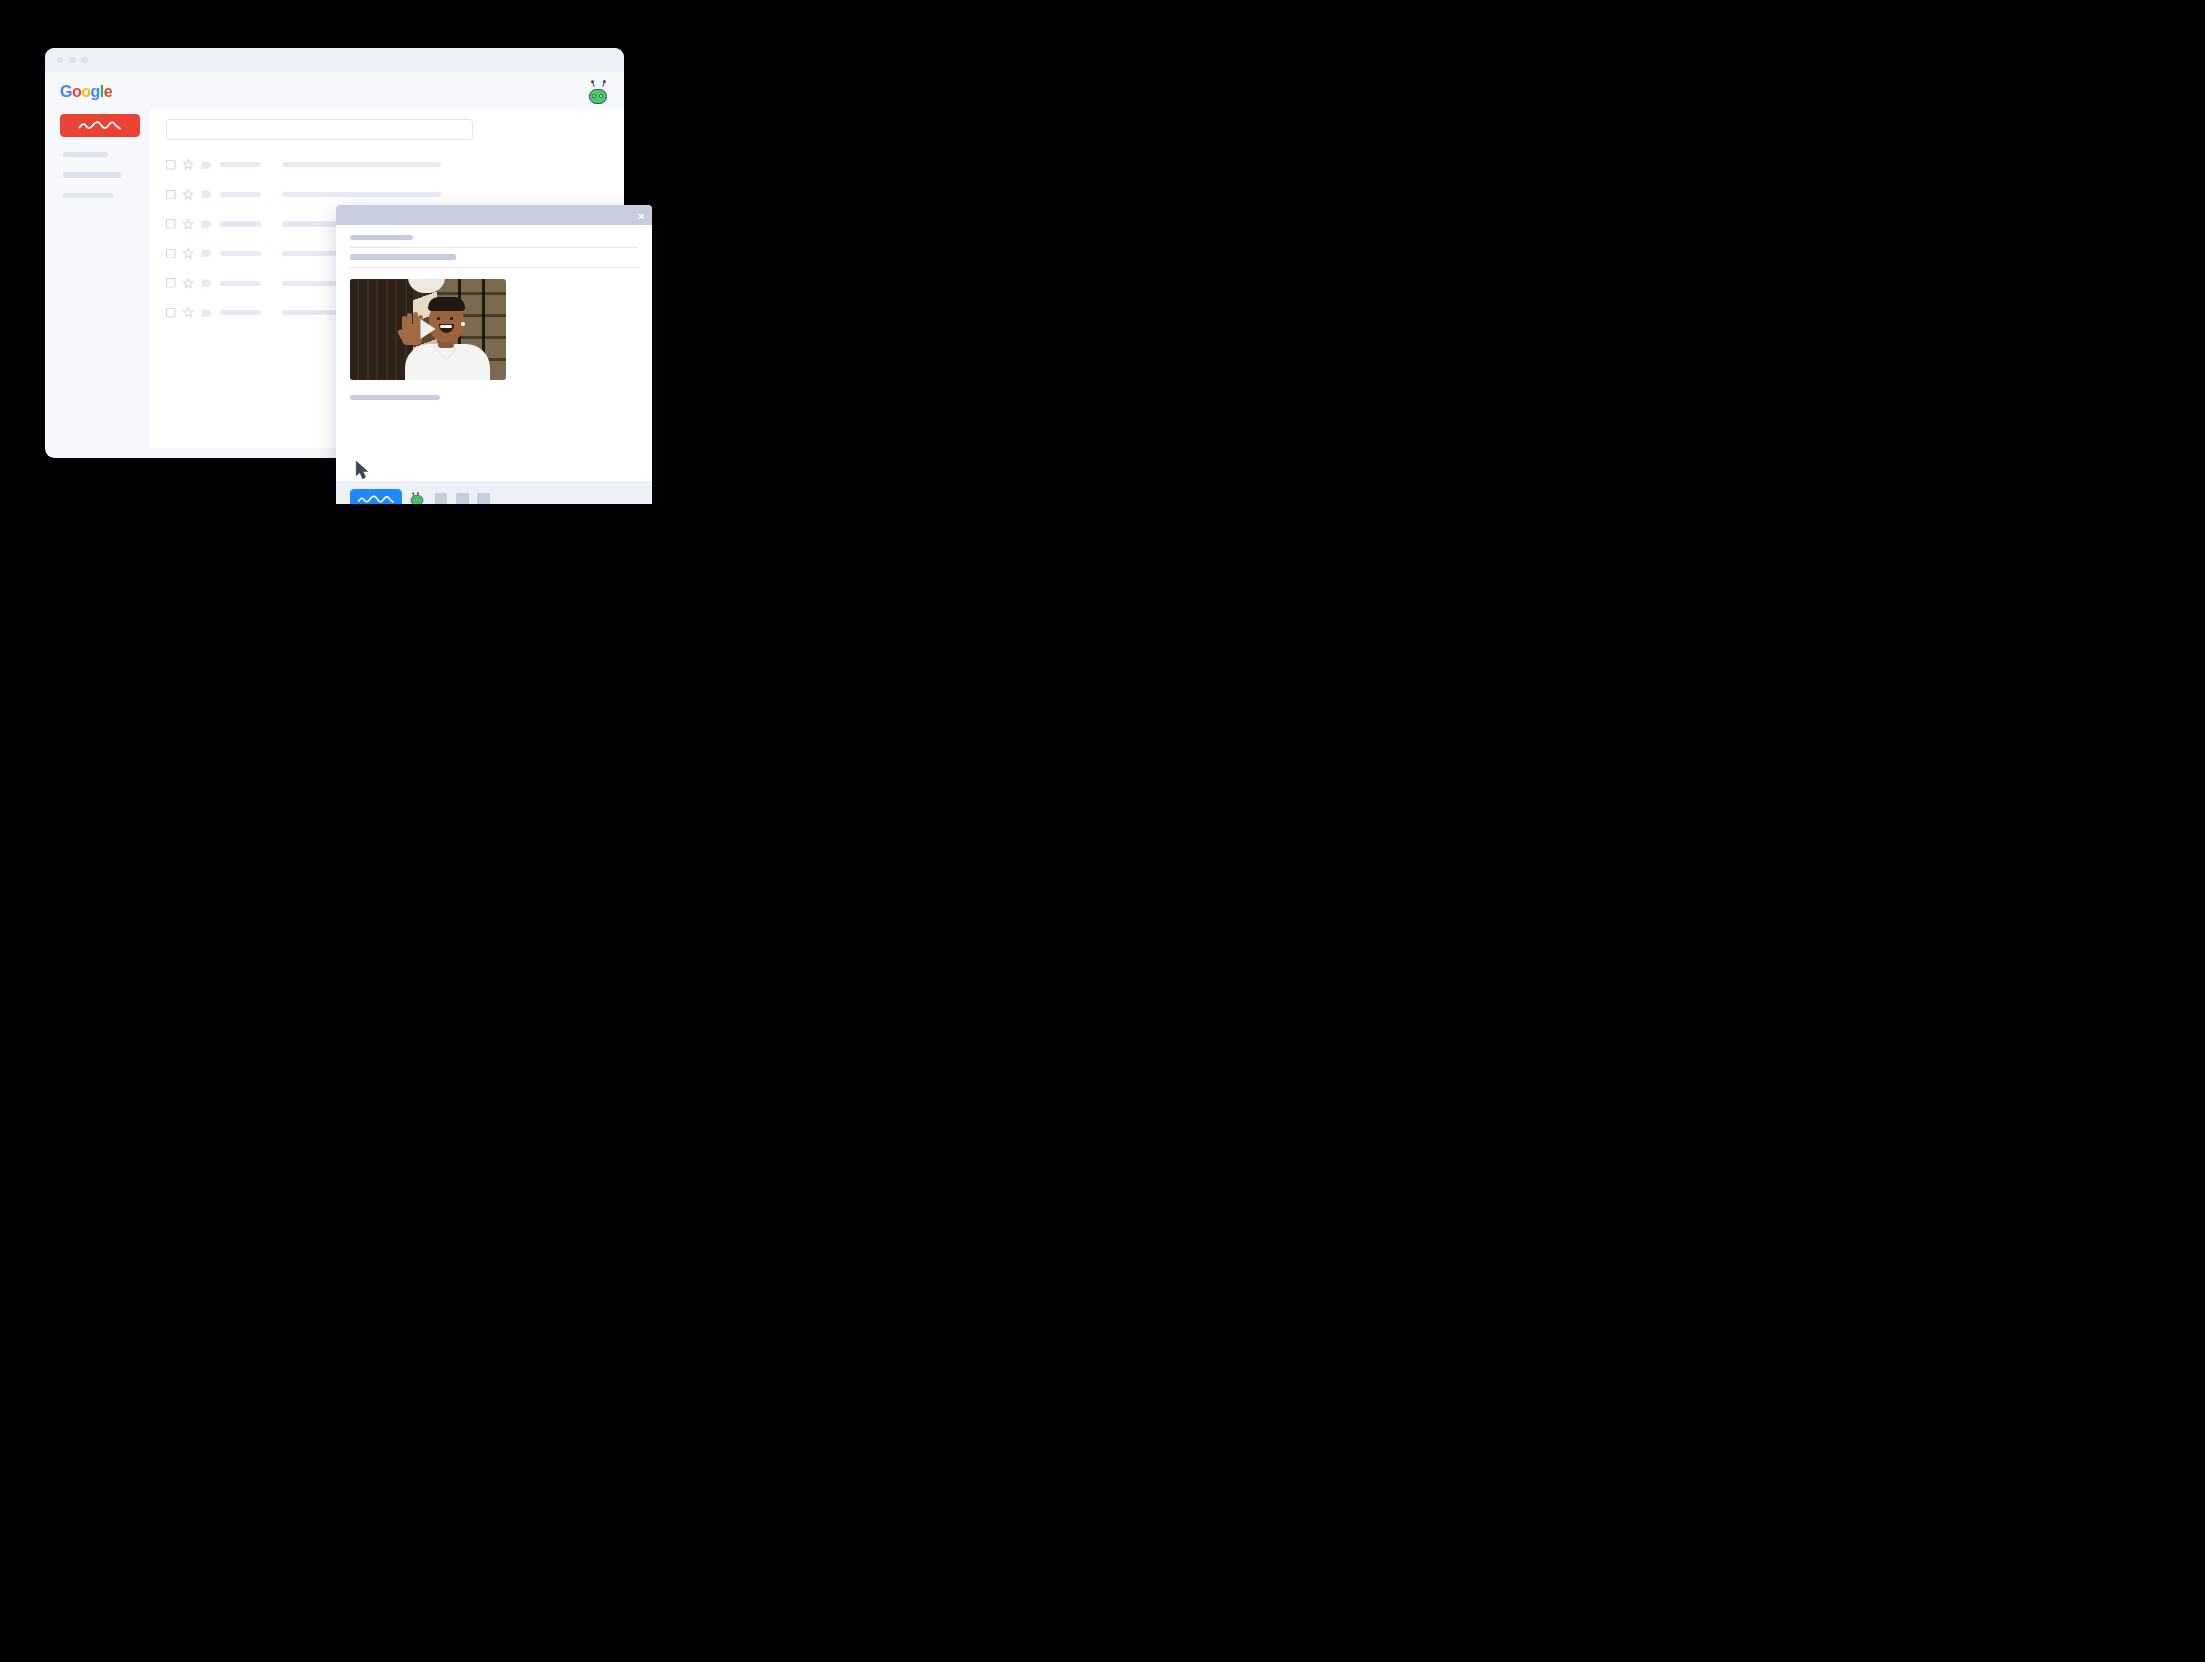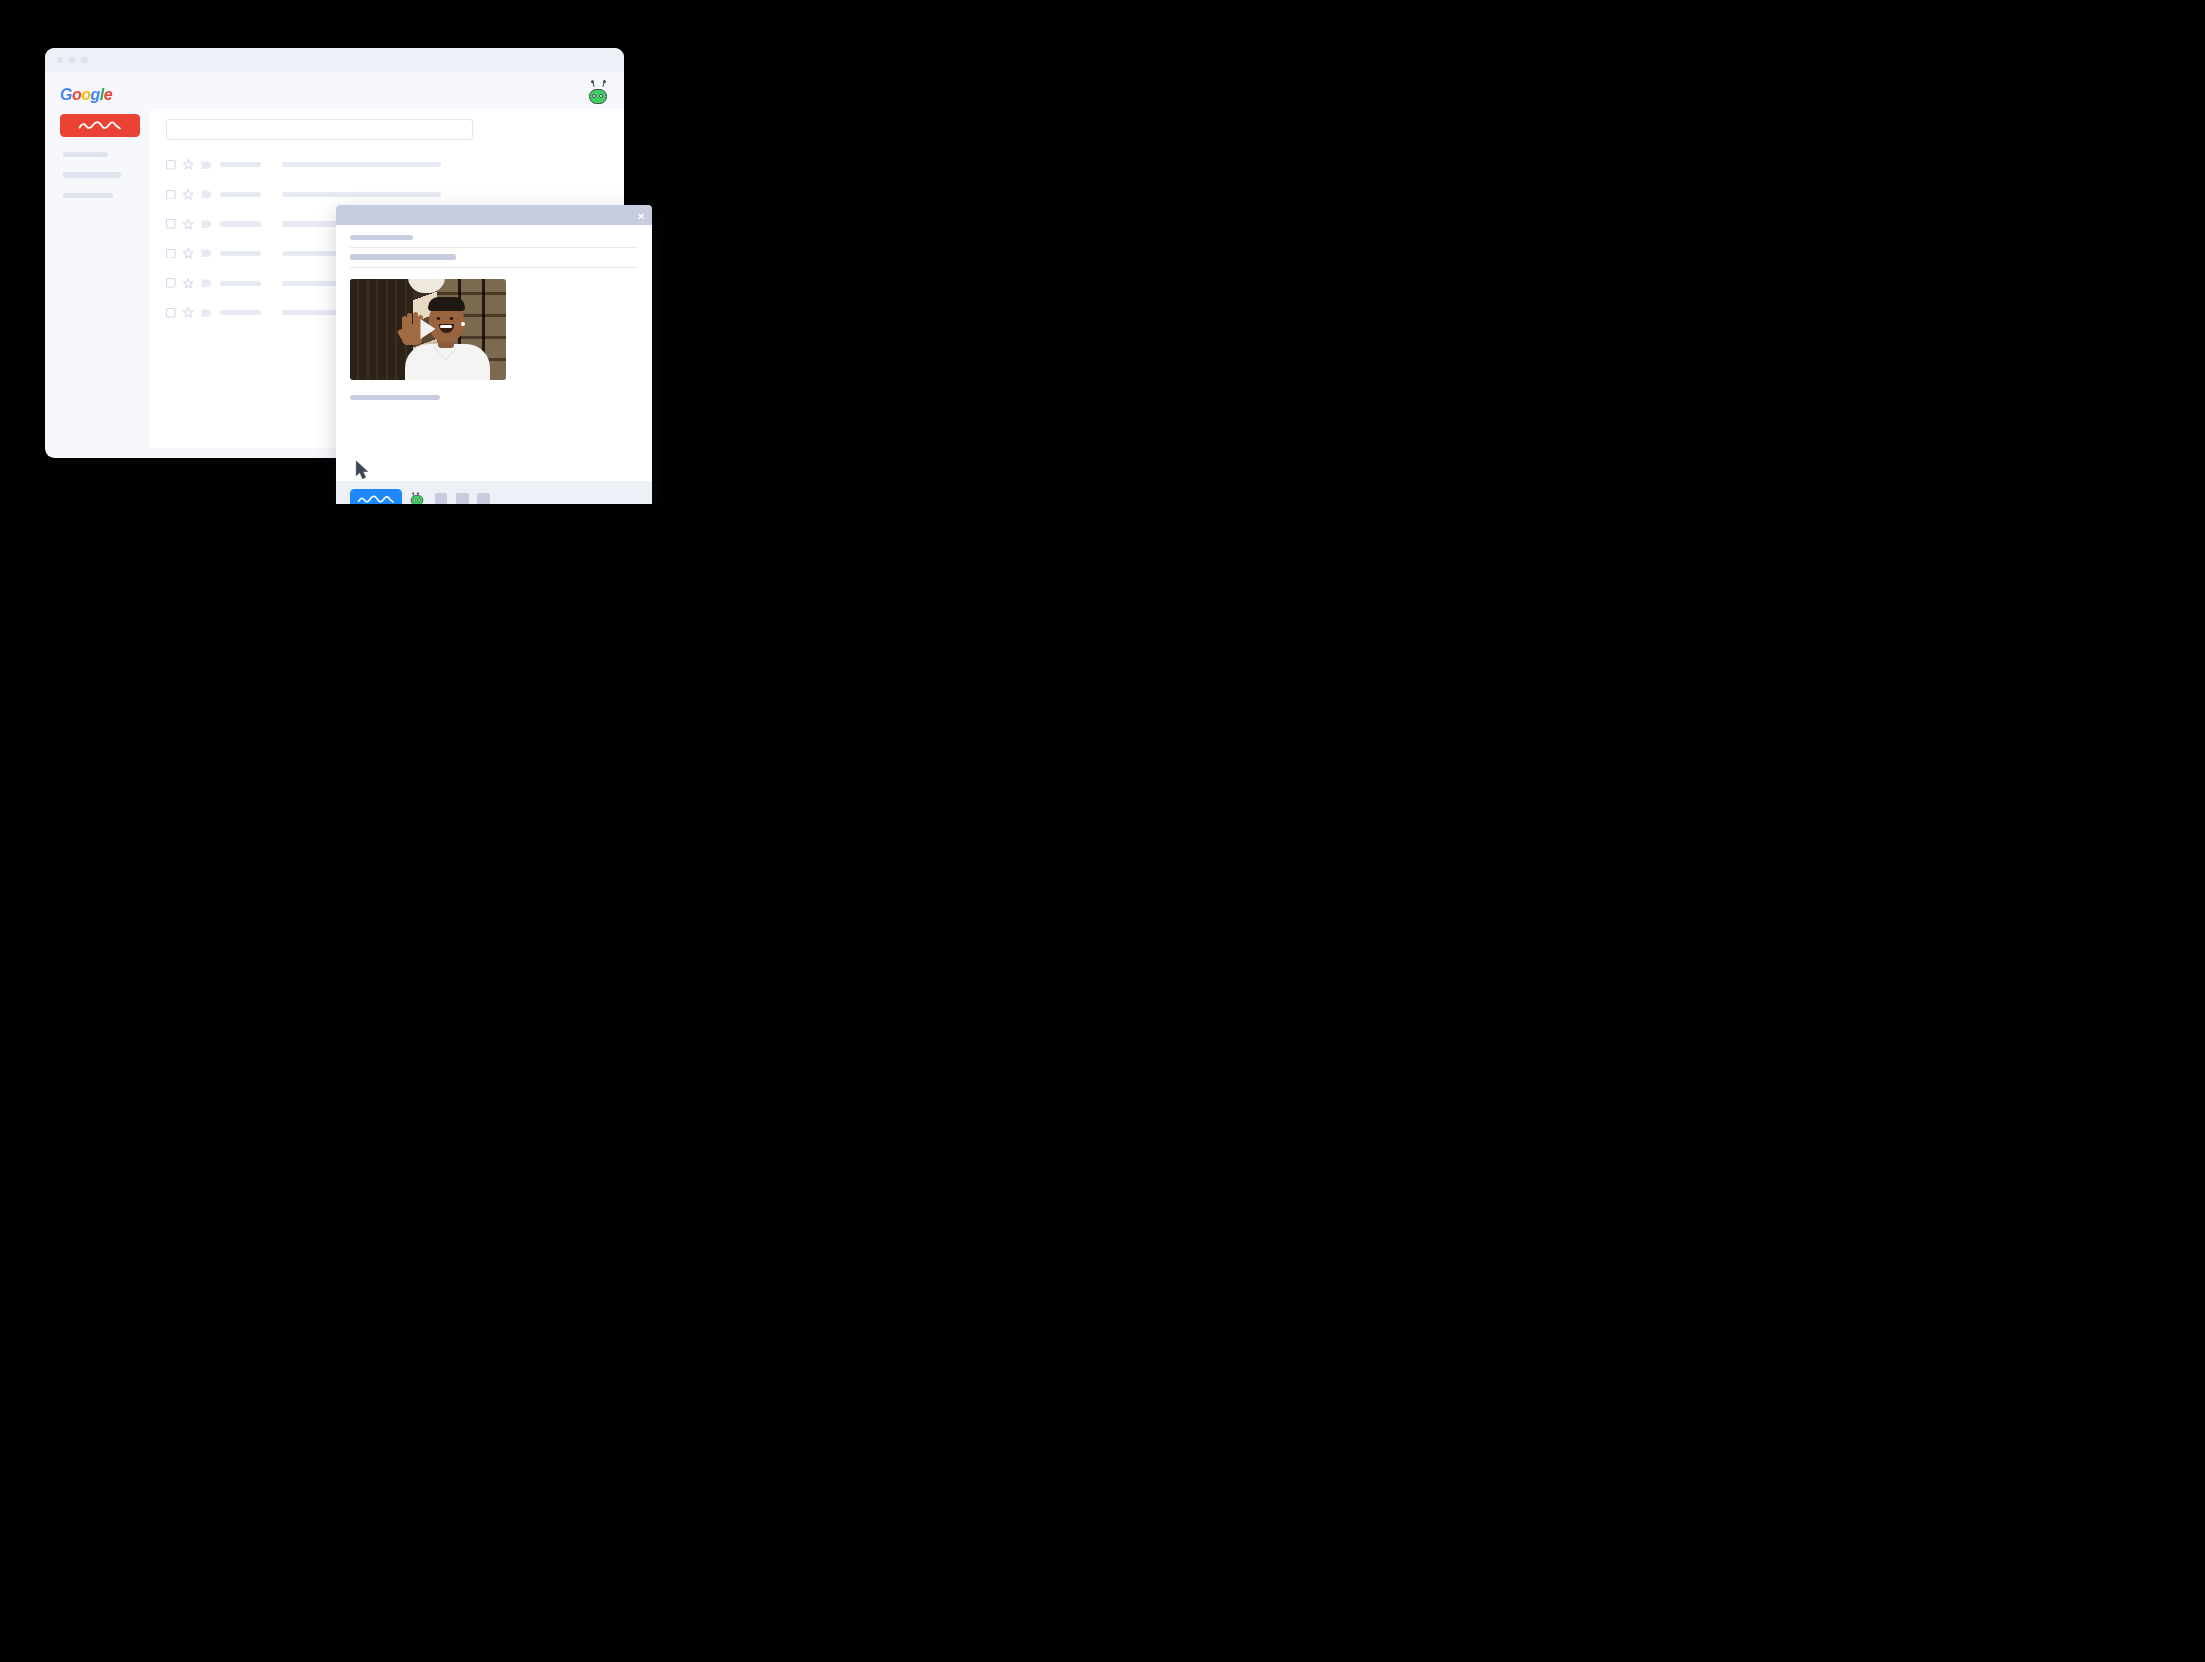--- a/index.html
+++ b/index.html
@@ -29,24 +29,23 @@
     display: flex;
     align-items: center;
     padding-left: 11.6px;
     gap: 5.3px;
   }
   .titlebar .dot {
     width: 6.9px; height: 6.9px; border-radius: 50%; background: #dde1ec;
   }
   .logo-row {
     display: flex;
-    align-items: flex-end;
+    align-items: flex-start;
     justify-content: space-between;
     padding: 10.6px 15px 5.3px 15px;
-    font-style: italic;
   }
   .google-logo {
     font-family: 'Arial', sans-serif;
     font-size: 16px;
     font-weight: 600;
     letter-spacing: -0.5px;
   }
   .g-b { color:#4285F4; } .g-r { color:#EA4335; } .g-y { color:#FBBC05; } .g-g { color:#34A853; }
   .bot-icon {
     width: 21px; height: 21px; position: relative;

